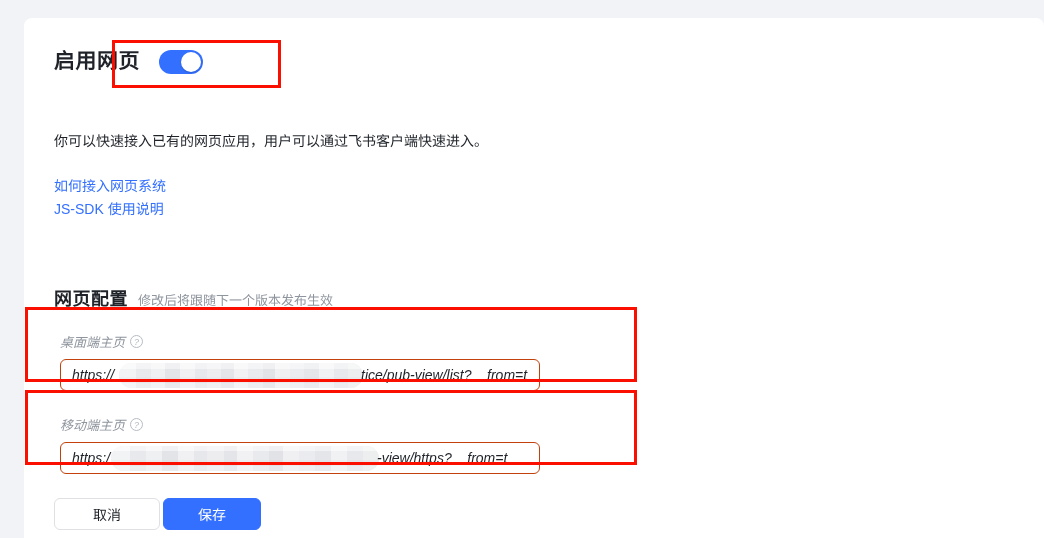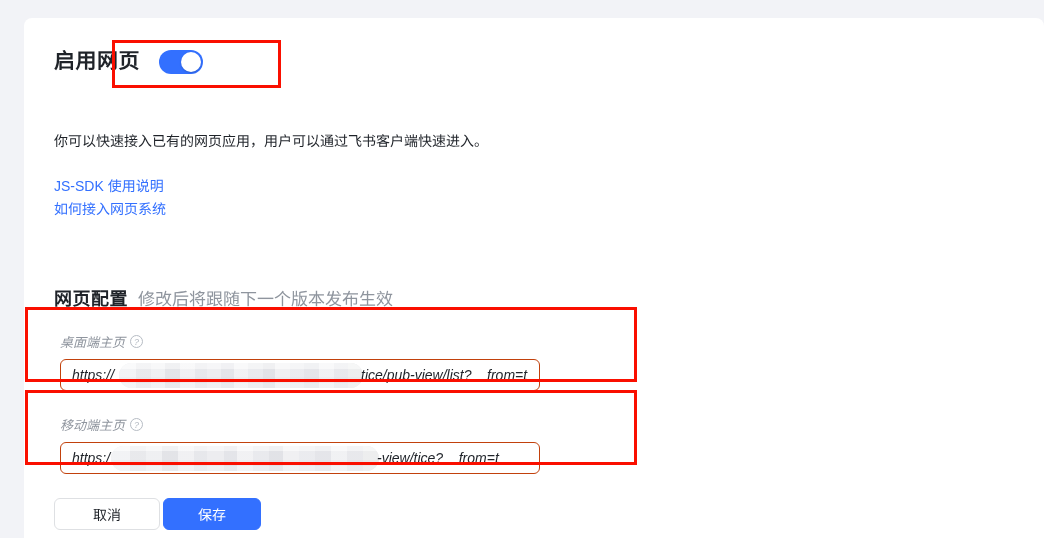--- a/index.html
+++ b/index.html
@@ -102,21 +102,21 @@
   }
   #section-title {
     font-size: 18px;
     font-weight: bold;
     color: #1f2329;
     letter-spacing: 0.5px;
     white-space: nowrap;
   }
   #section-subtitle {
     margin-left: 10px;
-    font-size: 17px;
+    font-size: 13px;
     color: #8f959e;
     white-space: nowrap;
   }
 
   
   .field-block {
     position: absolute;
     left: 36px;
     font-style: italic;
   }
@@ -260,22 +260,22 @@
   <div id="header-row">
     <div id="page-title">启用网页</div>
     <div id="enable-toggle">
       <div class="knob"></div>
     </div>
   </div>
 
   <div id="description">你可以快速接入已有的网页应用，用户可以通过飞书客户端快速进入。</div>
 
   <div id="link-list">
+    <a>如何接入网页系统</a>
     <a>JS-SDK 使用说明</a>
-    <a>如何接入网页系统</a>
   </div>
 
   <div id="section-heading">
     <div id="section-title">网页配置</div>
     <div id="section-subtitle">修改后将跟随下一个版本发布生效</div>
   </div>
 
   <div class="field-block" id="field-desktop">
     <div class="field-label">
       <span>桌面端主页</span>
@@ -293,21 +293,21 @@
   <div class="field-block" id="field-mobile">
     <div class="field-label">
       <span>移动端主页</span>
       <span class="help-icon">?</span>
     </div>
     <div class="input-wrap">
       <span class="input-text" id="text-mobile-prefix">https:/</span>
       <span class="redaction" id="redaction-mobile">
         <span class="mosaic"></span>
       </span>
-      <span class="input-text" id="text-mobile-suffix">-view/tice?__from=t</span>
+      <span class="input-text" id="text-mobile-suffix">-view/https?__from=t</span>
     </div>
   </div>
 
   <div id="actions">
     <div class="btn" id="cancel-button">取消</div>
     <div class="btn" id="save-button">保存</div>
   </div>
 
 </div>
 

